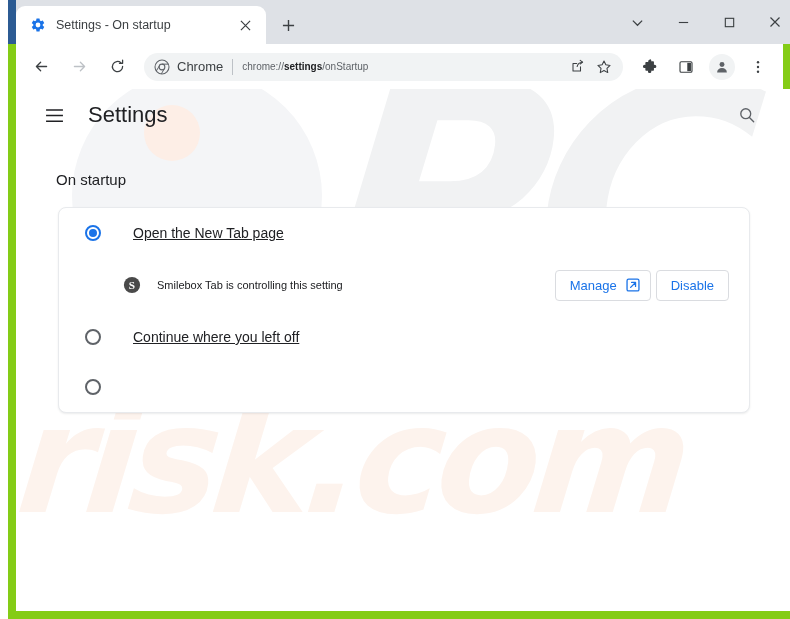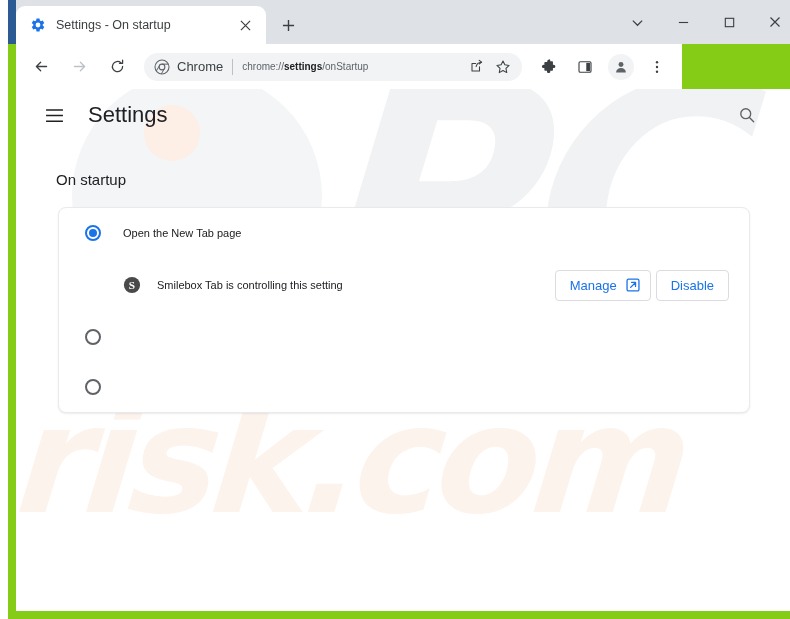--- a/index.html
+++ b/index.html
@@ -81,21 +81,21 @@
   }
   .win-btn {
     width: 46px; height: 32px;
     display: flex; align-items: center; justify-content: center;
   }
 
   
   .toolbar {
     position: absolute;
     left: 8px; top: 44px;
-    width: 666px; height: 45px;
+    width: 767px; height: 45px;
     background: #ffffff;
     display: flex;
     align-items: center;
     box-sizing: border-box;
     padding: 0 6px;
   }
   .tb-icon-btn {
     width: 30px; height: 30px;
     margin: 0 4px;
     display: flex; align-items: center; justify-content: center;
@@ -278,24 +278,25 @@
   }
   .radio.selected { border-color: #1a73e8; }
   .radio.selected::after {
     content: "";
     width: 8px; height: 8px;
     border-radius: 50%;
     background: #1a73e8;
     display: block;
   }
   .radio-label {
-    font-size: 11px;
+    font-size: 14px;
     color: #202124;
-    margin-left: 22px;
-    white-space: nowrap;
+    margin-left: 32px;
+    white-space: nowrap;
+    text-decoration: underline;
   }
 
   .ext-row {
     display: flex;
     align-items: center;
     height: 54px;
     padding: 0 20px 0 20px;
     box-sizing: border-box;
   }
   .ext-icon {
@@ -499,20 +500,21 @@
             </svg>
           </span>
           <span class="btn">
             <span>Disable</span>
           </span>
         </span>
       </div>
 
       <div class="radio-row">
         <span class="radio"></span>
+        <span class="radio-label">Continue where you left off</span>
       </div>
 
       <div class="radio-row">
         <span class="radio"></span>
       </div>
 
     </div>
   </div>
 </div>
 

